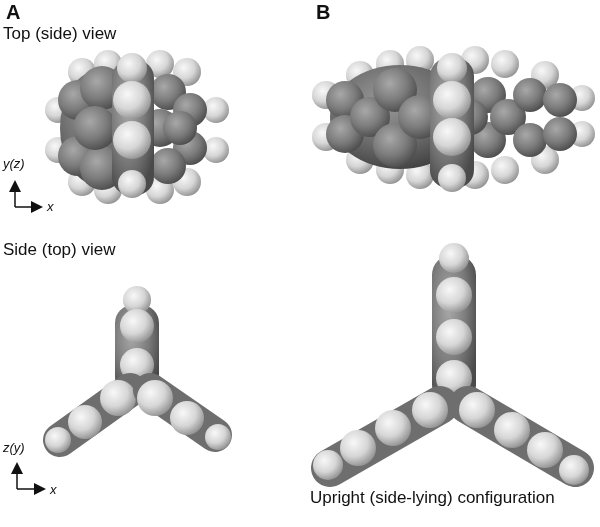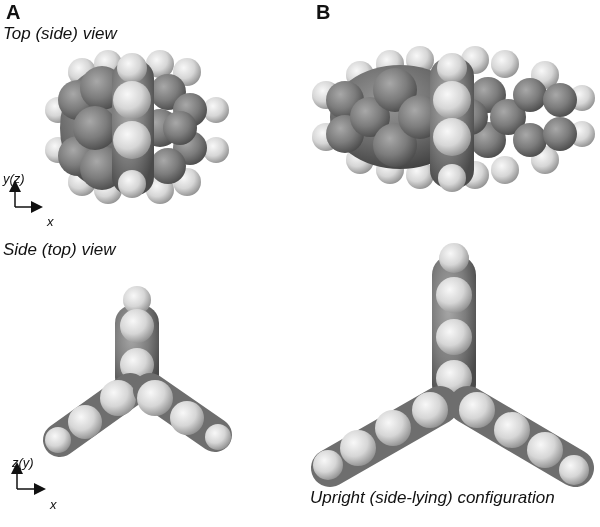--- a/index.html
+++ b/index.html
@@ -1,36 +1,36 @@
 <!DOCTYPE html>
 <html><head>
   <meta charset="utf-8">
   <style>
     html, body { margin: 0; padding: 0; background: #ffffff; }
     body { width: 600px; height: 527px; position: relative; overflow: hidden;
            font-family: "Liberation Sans", sans-serif; color: #111; }
     .abs { position: absolute; }
     .panel-letter { font-weight: bold; font-size: 20px; line-height: 20px; }
-    .caption { font-size: 17px; line-height: 20px; white-space: nowrap; font-style: italic; }
-    .axis-label { font-size: 13px; font-style: italic; line-height: 14px; margin-top: 15px; }
+    .caption { font-size: 17px; line-height: 20px; white-space: nowrap; }
+    .axis-label { font-size: 13px; font-style: italic; line-height: 14px; }
     svg { position: absolute; left: 0; top: 0; }
   </style>
 </head>
 <body>
 
 <div class="abs panel-letter" style="left:6px; top:2px;">A</div>
 <div class="abs panel-letter" style="left:316px; top:2px;">B</div>
 
 <div class="abs caption" style="left:3px; top:24px;">Top (side) view</div>
 <div class="abs caption" style="left:3px; top:240px;">Side (top) view</div>
 <div class="abs caption" style="left:310px; top:488px;">Upright (side-lying) configuration</div>
 
 <div class="abs axis-label" style="left:3px; top:157px;">y(z)</div>
 <div class="abs axis-label" style="left:47px; top:200px;">x</div>
-<div class="abs axis-label" style="left:12px; top:441px;">z(y)</div>
+<div class="abs axis-label" style="left:3px; top:441px;">z(y)</div>
 <div class="abs axis-label" style="left:50px; top:483px;">x</div>
 
 <svg width="600" height="527" viewBox="0 0 600 527">
   <defs>
     <radialGradient id="gC" cx="38%" cy="35%" r="70%">
       <stop offset="0%" stop-color="#a8a8a8"></stop>
       <stop offset="55%" stop-color="#7c7c7c"></stop>
       <stop offset="100%" stop-color="#4a4a4a"></stop>
     </radialGradient>
     <radialGradient id="gH" cx="38%" cy="35%" r="70%">

